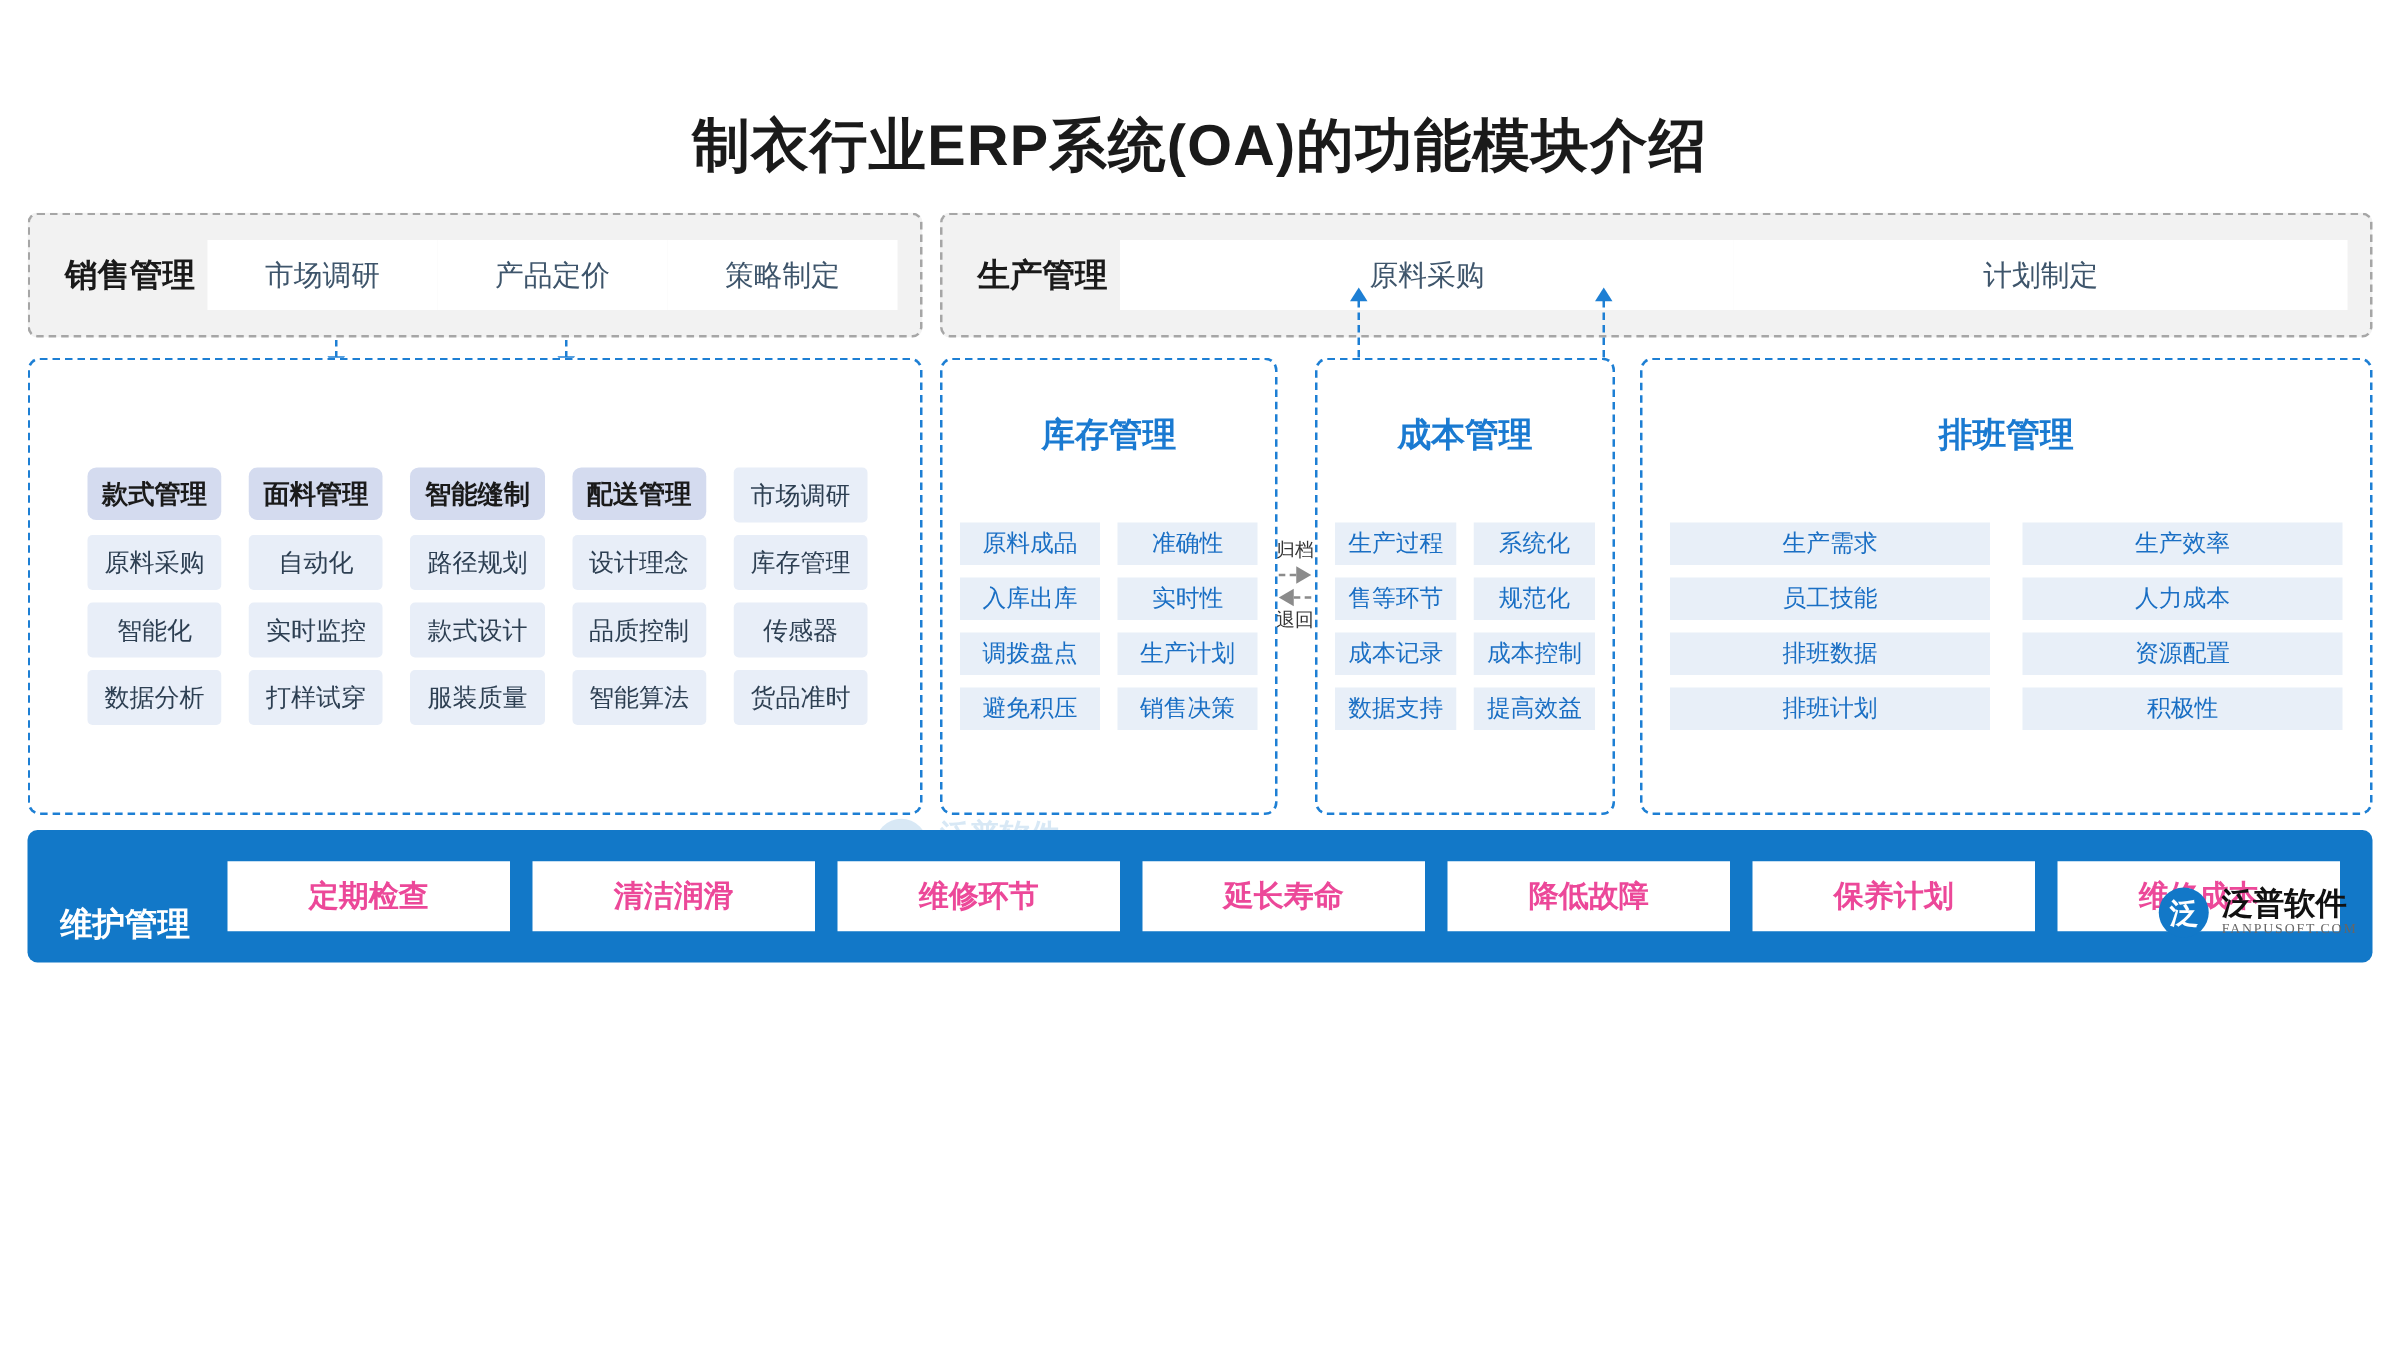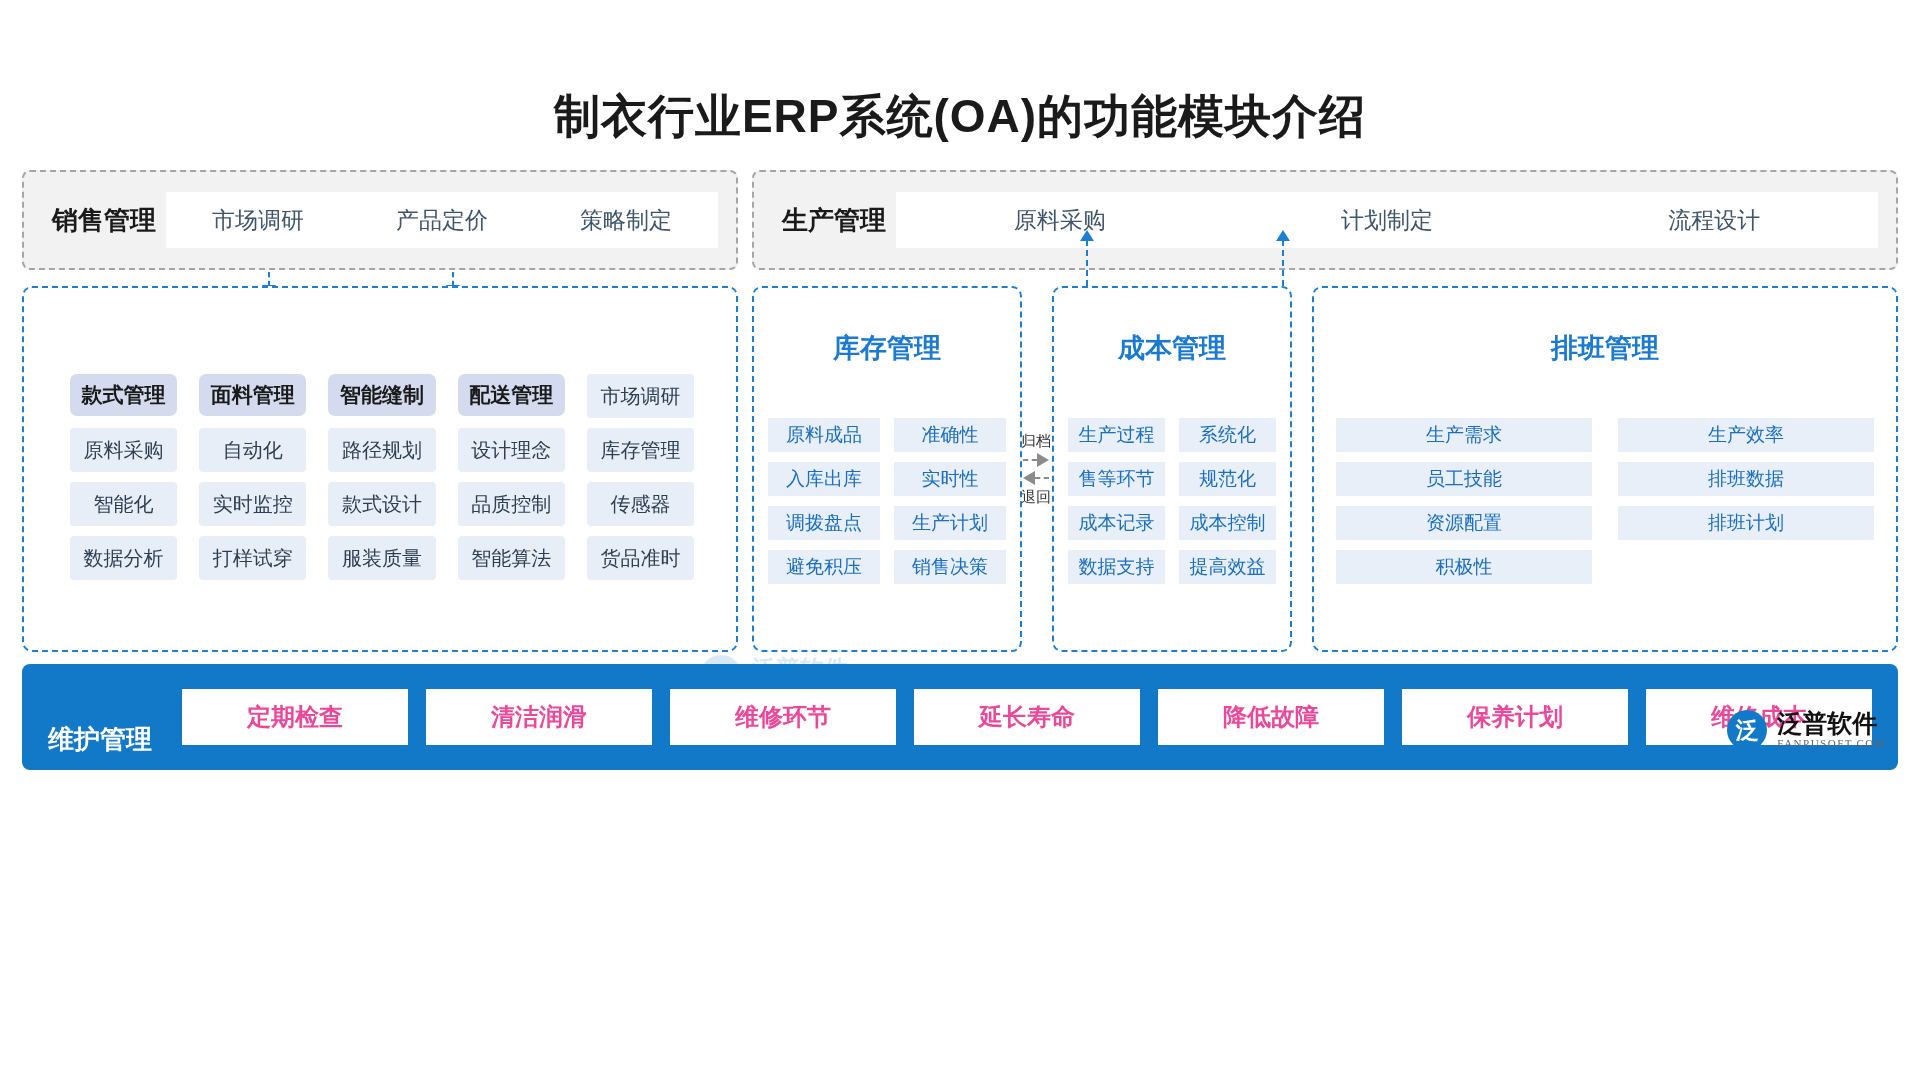--- a/index.html
+++ b/index.html
@@ -224,21 +224,20 @@
     <div class="strip-label">销售管理</div>
     <div class="strip-cell">市场调研</div>
     <div class="strip-cell">产品定价</div>
     <div class="strip-cell">策略制定</div>
   </div>
 
   <div class="top-strip strip-prod">
     <div class="strip-label">生产管理</div>
     <div class="strip-cell">原料采购</div>
     <div class="strip-cell">计划制定</div>
-    <div class="strip-cell">流程设计</div>
   </div>
 
   <div class="arrow down" style="left:268px; top:272px; height:14px;">
     <div class="shaft"></div>
     <div class="head"></div>
   </div>
   <div class="arrow down" style="left:452px; top:272px; height:14px;">
     <div class="shaft"></div>
     <div class="head"></div>
   </div>
@@ -320,20 +319,21 @@
       <div class="tag">提高效益</div>
     </div>
   </div>
 
   <div class="panel panel-shift">
     <div class="panel-title">排班管理</div>
     <div class="tag-grid">
       <div class="tag">生产需求</div>
       <div class="tag">生产效率</div>
       <div class="tag">员工技能</div>
+      <div class="tag">人力成本</div>
       <div class="tag">排班数据</div>
       <div class="tag">资源配置</div>
       <div class="tag">排班计划</div>
       <div class="tag">积极性</div>
     </div>
   </div>
 
   <div class="watermark">
     <div class="wm-mark">泛</div>
     <div>

